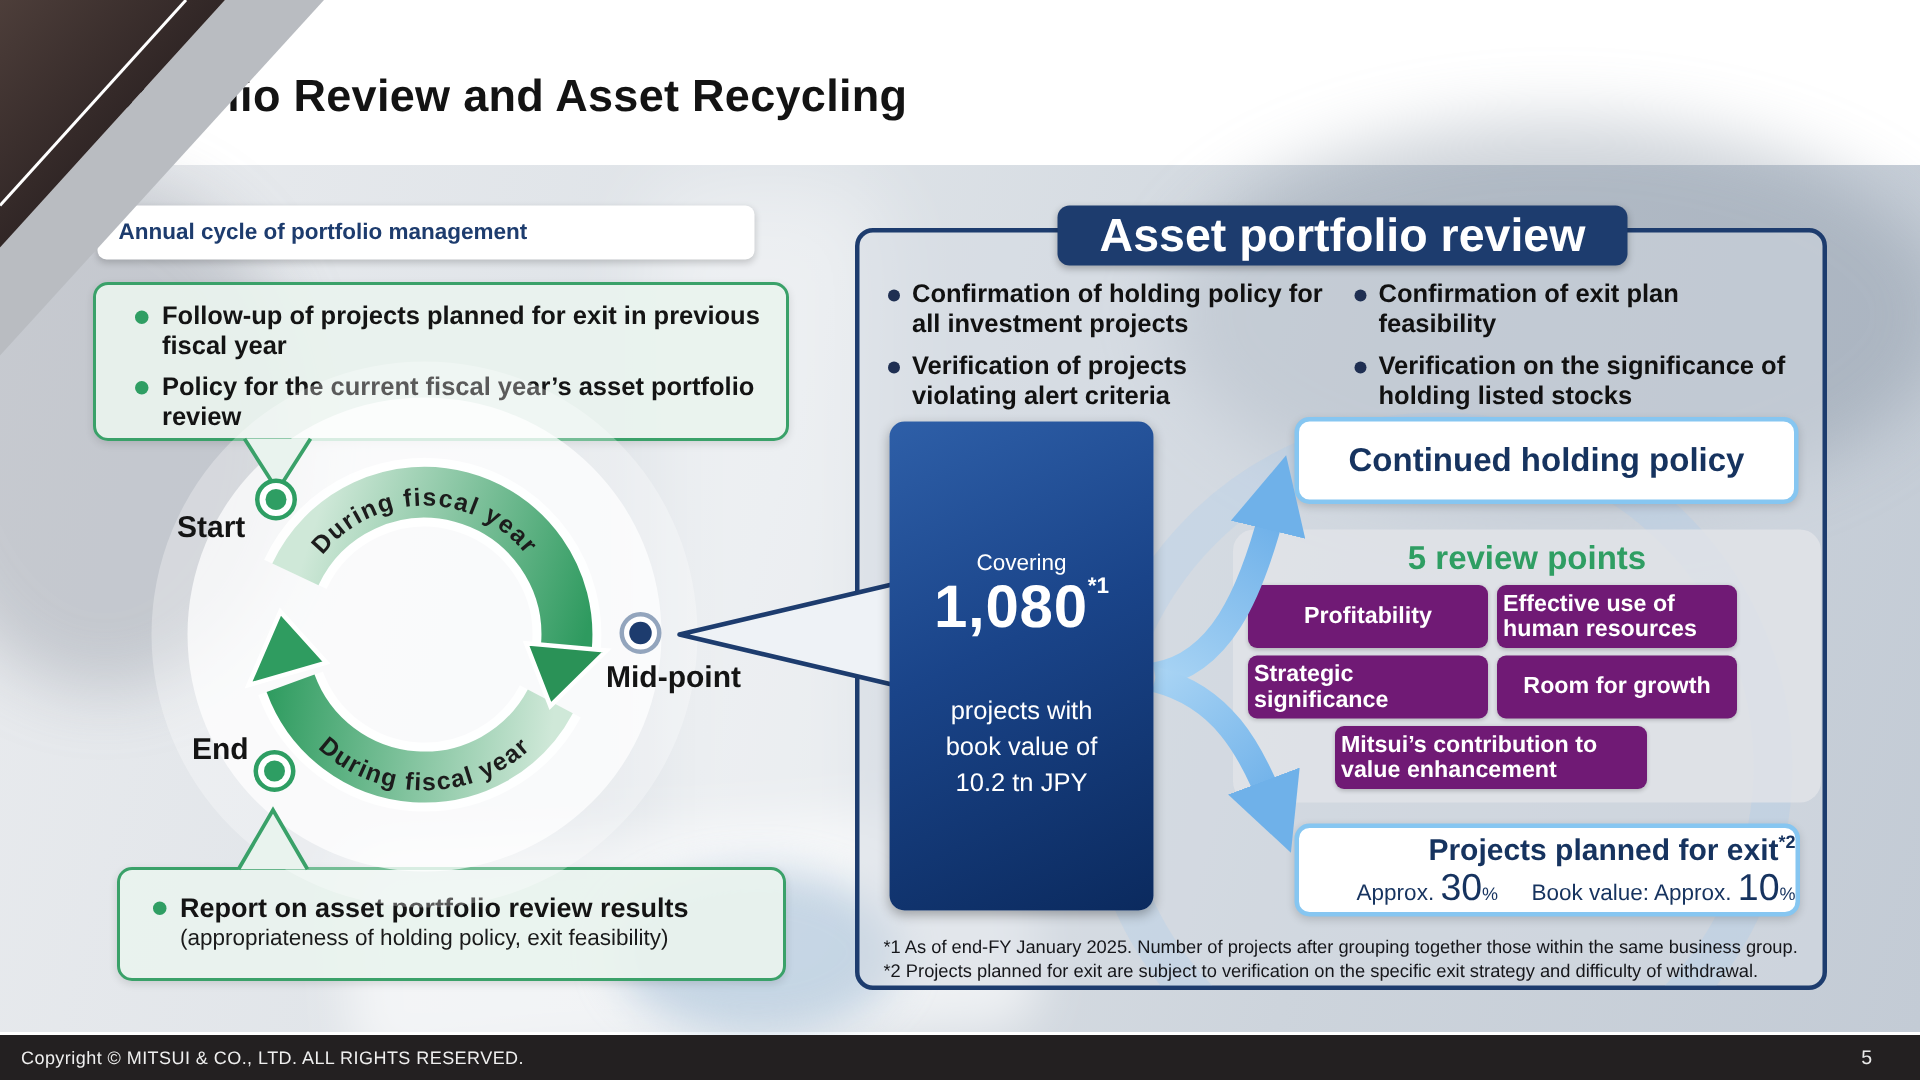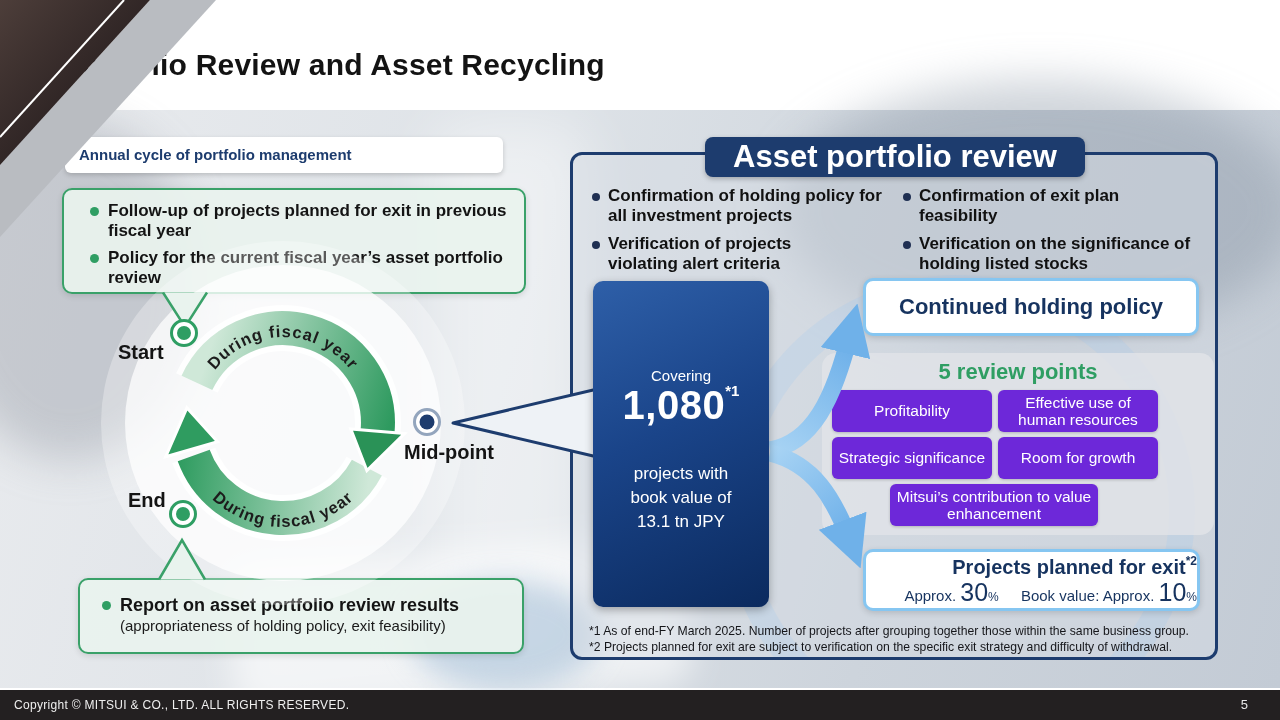--- a/index.html
+++ b/index.html
@@ -65,22 +65,22 @@
   .cov-desc{margin-top:36px;font-size:17px;line-height:1.42;width:128px;}
 
   .continued-box{left:863px;top:278px;width:336px;height:58px;background:#ffffff;border:3px solid #86c6f1;
       border-radius:10px;box-sizing:border-box;display:flex;align-items:center;justify-content:center;
       color:#16335f;font-size:22px;font-weight:bold;z-index:6;box-shadow:0 2px 6px rgba(0,0,0,.15);}
 
   .review-panel{left:822px;top:353px;width:392px;height:182px;background:rgba(224,227,232,.85);
       border-radius:14px;z-index:5;}
   .review-title{left:822px;top:359px;width:392px;text-align:center;color:#2f9e63;
       font-size:22px;font-weight:bold;z-index:6;}
-  .rp-btn{background:#6d28d9;border-radius:6px;color:#ffffff;font-weight:normal;font-size:15.5px;
-      line-height:1.1;display:flex;align-items:center;justify-content:center;text-align:center;
+  .rp-btn{background:#701a75;border-radius:6px;color:#ffffff;font-weight:bold;font-size:15.5px;
+      line-height:1.1;display:flex;align-items:center;justify-content:center;
       z-index:6;box-shadow:0 1px 3px rgba(0,0,0,.2);box-sizing:border-box;padding:2px 4px;}
   .btn1{left:832px;top:390px;width:160px;height:42px;}
   .btn2{left:998px;top:390px;width:160px;height:42px;}
   .btn3{left:832px;top:437px;width:160px;height:42px;}
   .btn4{left:998px;top:437px;width:160px;height:42px;}
   .btn5{left:890px;top:484px;width:208px;height:42px;}
 
   .exit-box{left:863px;top:549px;width:337px;height:62px;background:#ffffff;border:3px solid #86c6f1;
       border-radius:10px;box-sizing:border-box;z-index:6;text-align:right;color:#16335f;
       box-shadow:0 2px 6px rgba(0,0,0,.15);}
@@ -199,21 +199,21 @@
     </defs>
     <path d="M770,450 C 812,443 834,400 851,330" fill="none" stroke="url(#gAU)" stroke-width="17" marker-end="url(#arrBlue)"></path>
     <path d="M770,453 C 814,464 834,498 851,543" fill="none" stroke="url(#gAD)" stroke-width="17" marker-end="url(#arrBlue)"></path>
   </svg>
 
   <div class="abs blue-box">
     <div class="cov-intro">Covering</div>
     <div>
       <span class="cov-num">1,080</span><sup class="cov-sup">*1</sup>
     </div>
-    <div class="cov-desc">projects with book value of 13.1 tn JPY</div>
+    <div class="cov-desc">projects with book value of 10.2 tn JPY</div>
   </div>
 
   <div class="abs continued-box">Continued holding policy</div>
 
   <div class="abs review-panel"></div>
   <div class="abs review-title">5 review points</div>
   <div class="abs rp-btn btn1">Profitability</div>
   <div class="abs rp-btn btn2">Effective use of human resources</div>
   <div class="abs rp-btn btn3">Strategic significance</div>
   <div class="abs rp-btn btn4">Room for growth</div>
@@ -225,21 +225,21 @@
     </div>
     <div class="exit-stats">
       <span>Approx.</span>
       <span class="exit-num">30</span><span class="exit-unit">%</span><span class="exit-gap"></span>
       <span>Book value: Approx.</span>
       <span class="exit-num">10</span><span class="exit-unit">%</span>
     </div>
   </div>
 
   <div class="abs footnotes">
-    <div>*1 As of end-FY March 2025. Number of projects after grouping together those within the same business group.</div>
+    <div>*1 As of end-FY January 2025. Number of projects after grouping together those within the same business group.</div>
     <div>*2 Projects planned for exit are subject to verification on the specific exit strategy and difficulty of withdrawal.</div>
   </div>
 
   <svg class="abs overlay-svg" width="1280" height="720" viewBox="0 0 1280 720">
     <defs>
       <linearGradient id="gTop" gradientUnits="userSpaceOnUse" x1="200" y1="380" x2="385" y2="440">
         <stop offset="0" stop-color="#cfe8d8"></stop>
           <stop offset="1" stop-color="#2e9a5f"></stop>
       </linearGradient>
       <linearGradient id="gBot" gradientUnits="userSpaceOnUse" x1="370" y1="470" x2="180" y2="450">

